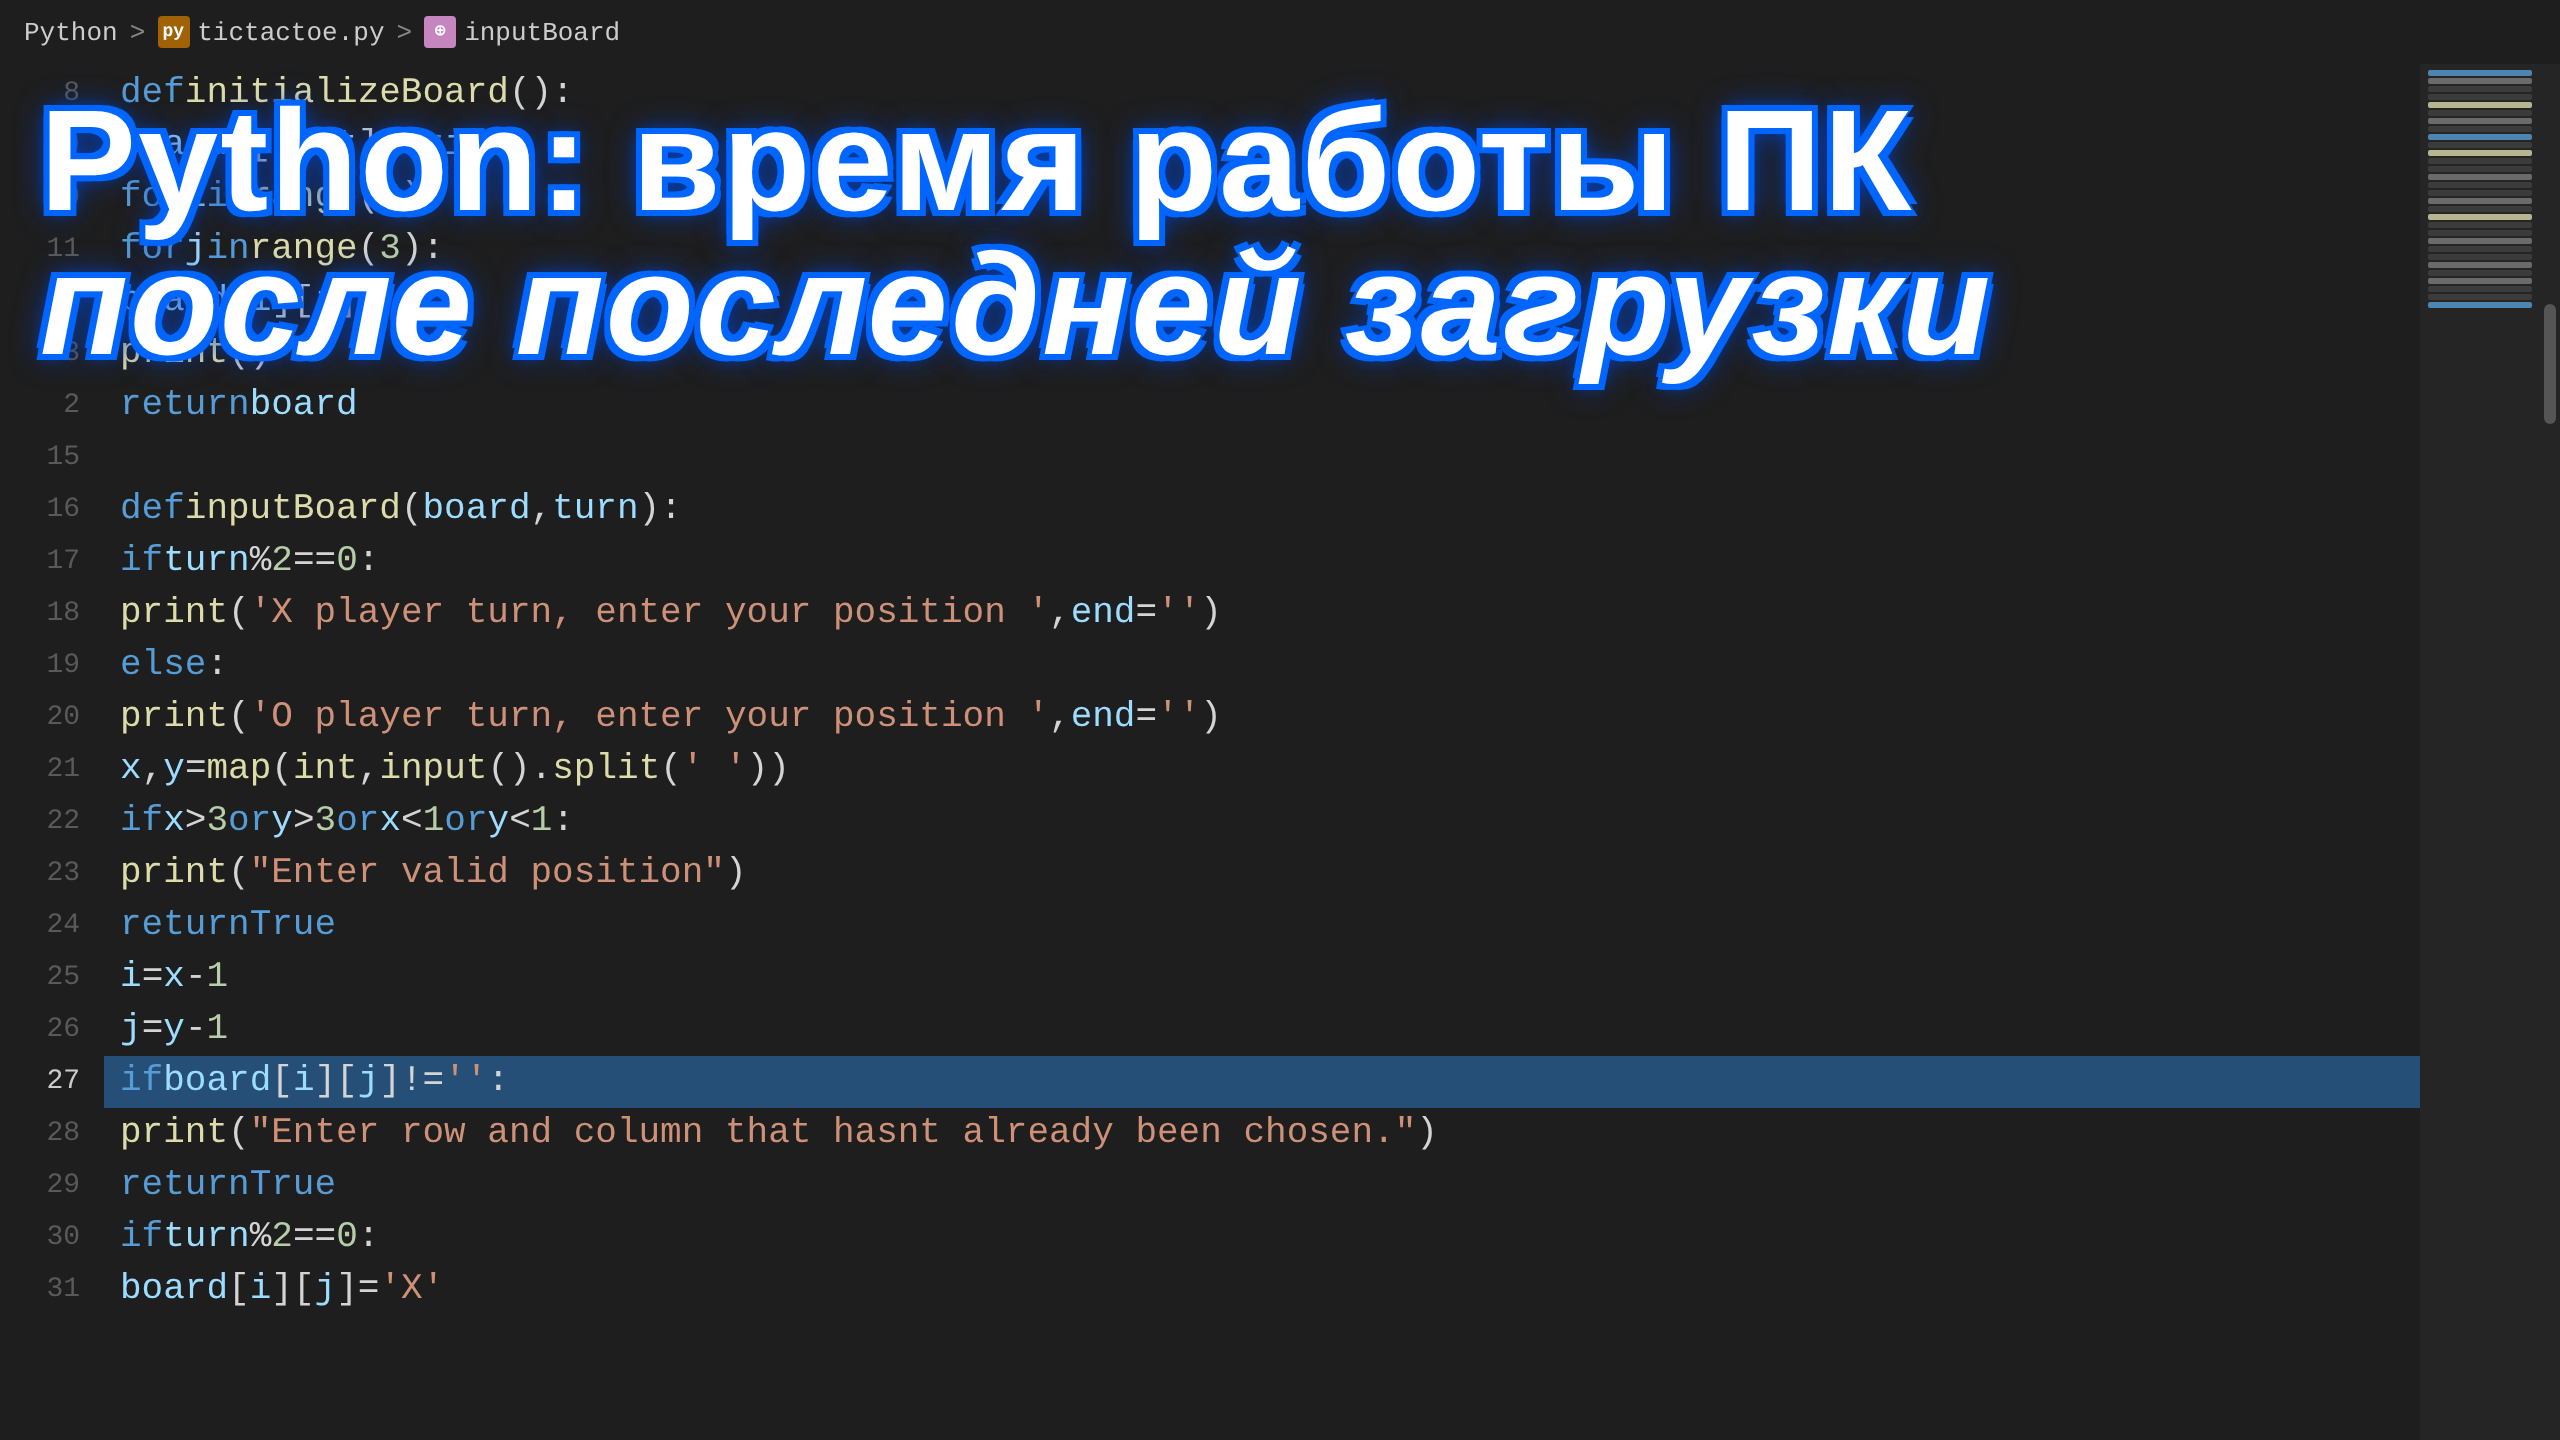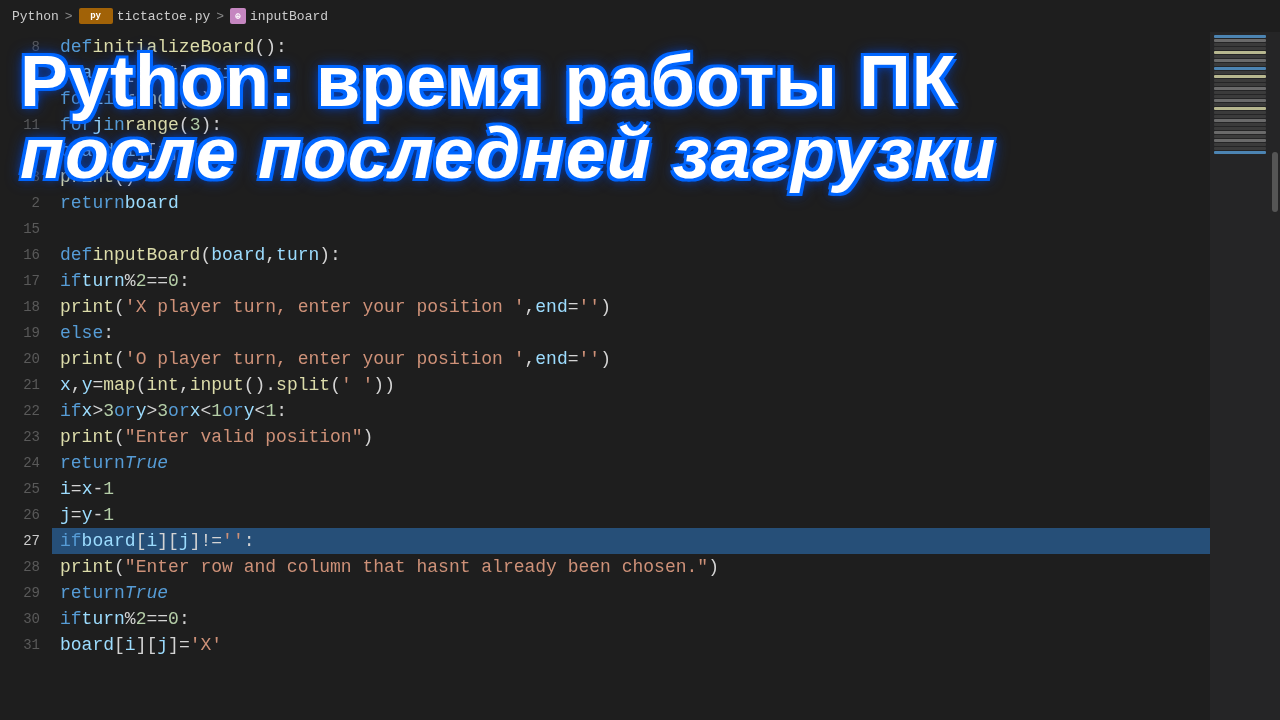--- a/index.html
+++ b/index.html
@@ -38,21 +38,21 @@
     }
     .breadcrumb-file {
       color: #cccccc;
       display: flex; align-items: center; gap: 4px;
     }
     .breadcrumb-func {
       color: #cccccc;
       display: flex; align-items: center; gap: 4px;
     }
     .py-icon {
-      width: 34px; height: 16px;
+      width: 16px; height: 16px;
       background: #a16207;
       border-radius: 2px;
       display: inline-flex;
       align-items: center;
       justify-content: center;
       font-size: 9px;
       color: white;
       font-weight: bold;
     }
     .func-icon {
@@ -125,21 +125,21 @@
     
     .kw { color: #569cd6; } 
     .fn { color: #dcdcaa; } 
     .str { color: #ce9178; } 
     .num { color: #b5cea8; } 
     .var { color: #9cdcfe; } 
     .op { color: #d4d4d4; } 
     .punct { color: #d4d4d4; }
     .param { color: #9cdcfe; }
     .builtin { color: #dcdcaa; }
-    .bool { color: #569cd6; font-style: italic; }
+    .bool { color: #569cd6; }
 
     
     .scrollbar {
       width: 10px;
       background: #252526;
       flex-shrink: 0;
       position: relative;
     }
     .scrollbar-thumb {
       width: 6px;

